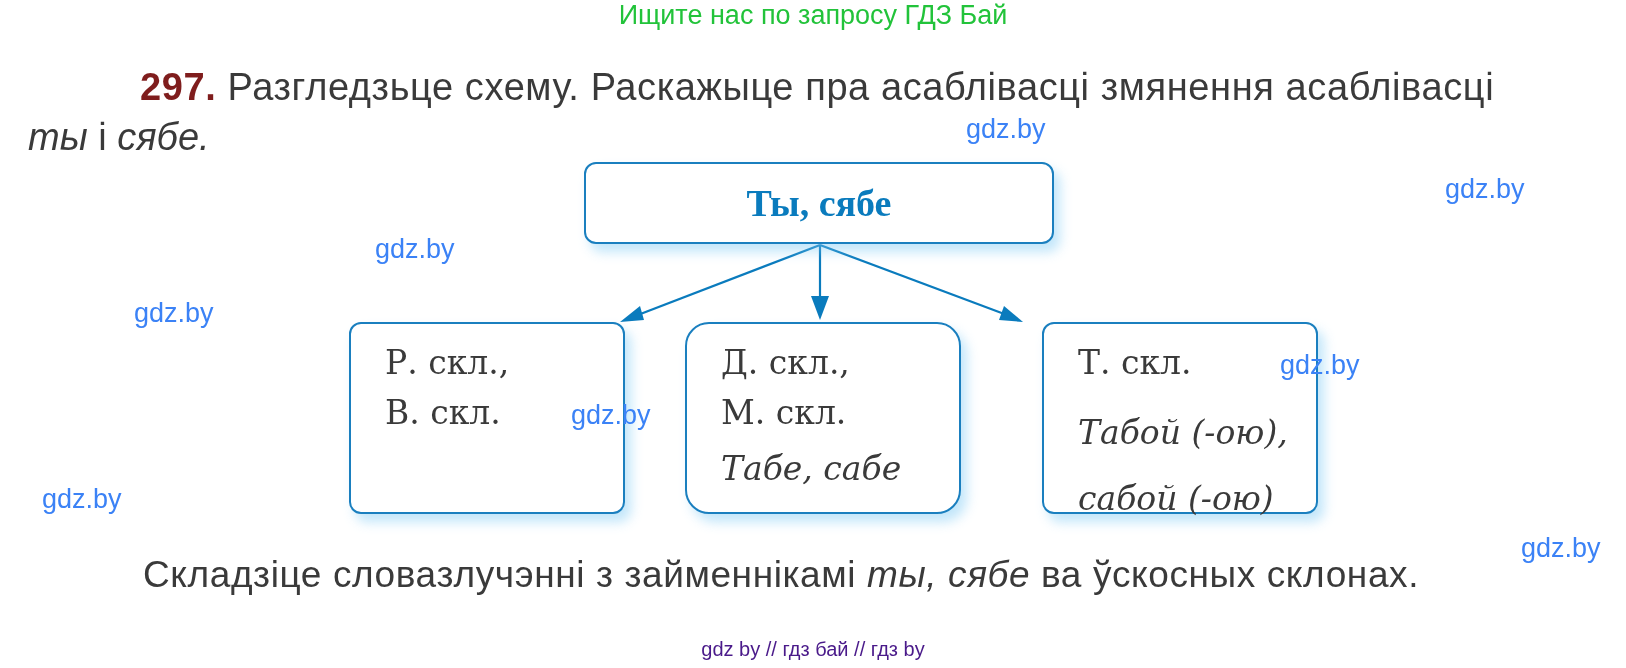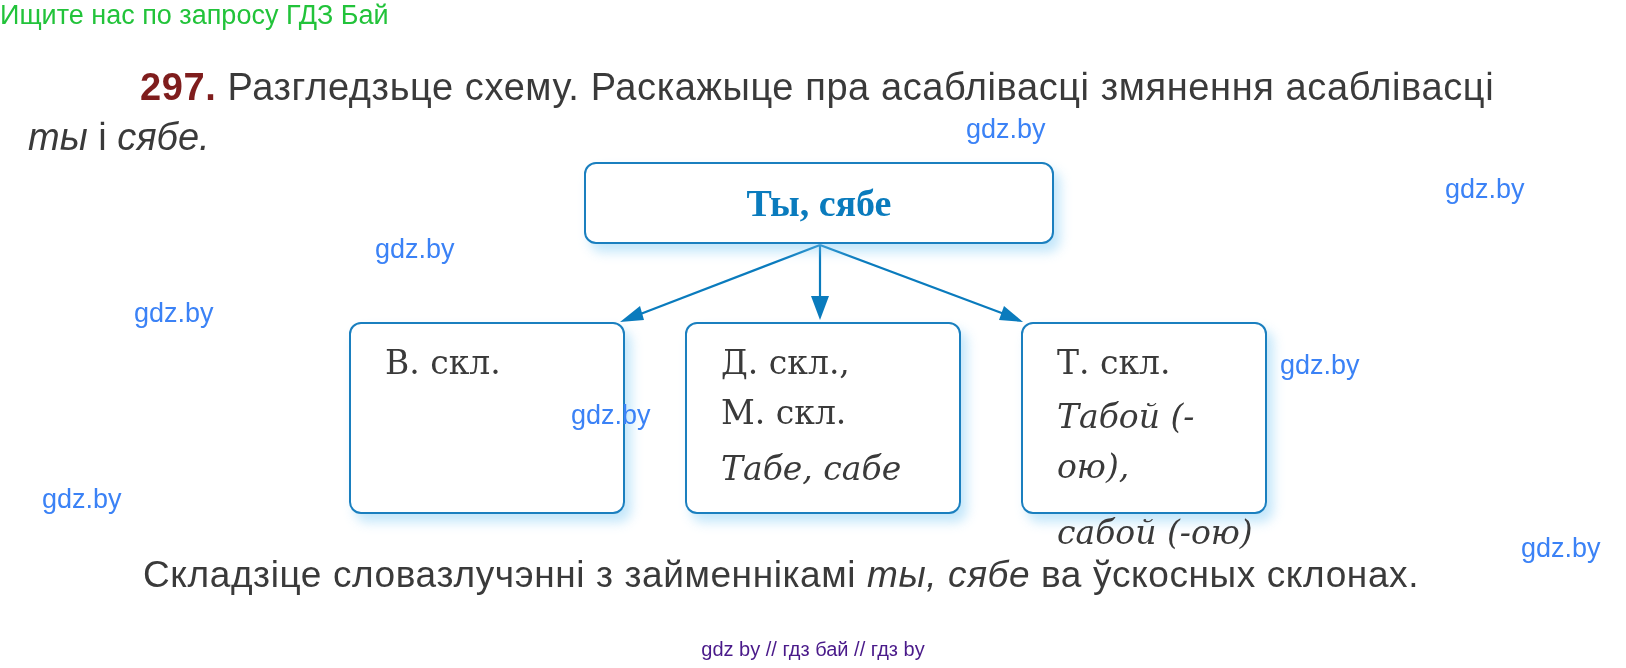--- a/index.html
+++ b/index.html
@@ -3,40 +3,40 @@
 <meta charset="utf-8">
 <style>
   html, body { margin: 0; padding: 0; }
   body {
     width: 1626px; height: 668px; position: relative; overflow: hidden;
     background: #ffffff;
     font-family: "Liberation Sans", sans-serif;
     color: #3a3a3a;
   }
   .abs { position: absolute; white-space: nowrap; }
-  .top-banner { left: 0; width: 1626px; top: 0; text-align: left; font-size: 27px; color: #22c33a; line-height: 30px; }
+  .top-banner { left: 0; width: 1626px; top: 0; text-align: center; font-size: 27px; color: #22c33a; line-height: 30px; }
   .task-line1 { left: 140px; top: 64px; font-size: 38px; line-height: 46px; letter-spacing: 0.6px; }
   .task-num { color: #7f1d1d; font-weight: bold; }
   .task-line2 { left: 28px; top: 114px; font-size: 38px; line-height: 46px; font-style: italic; }
   .task-line2 .conj { font-style: normal; }
   .wm { font-size: 27px; color: #3b82f6; line-height: 30px; }
   .box {
     position: absolute; border: 2px solid #1a7fbf; border-radius: 12px; background: #fff;
     box-shadow: 6px 8px 12px rgba(120, 200, 245, 0.45);
     box-sizing: border-box;
   }
   .box-top { left: 584px; top: 162px; width: 470px; height: 82px; display: flex; align-items: center; justify-content: center; }
   .box-top span { font-family: "Liberation Serif", serif; font-weight: bold; color: #0a7bbd; font-size: 38px; }
   .case-box { top: 322px; height: 192px; padding: 14px 0 0 34px; font-family: "DejaVu Serif", serif; color: #3a3a3a; }
   .case-label { font-size: 33px; line-height: 50px; }
   .case-forms { font-size: 33px; line-height: 50px; font-style: italic; margin-top: 6px; }
   .box-1 { left: 349px; width: 276px; }
-  .box-2 { left: 685px; width: 276px; }
-  .box-3 { left: 1021px; width: 246px; }
-  .box-3 .case-forms { margin-top: 4px; }
+  .box-2 { left: 685px; width: 276px; border-radius: 24px; }
+  .box-3 { left: 1042px; width: 276px; }
+  .box-3 .case-forms { margin-top: 20px; }
   .task2 { left: 143px; top: 552px; font-size: 37px; line-height: 46px; letter-spacing: 0.6px; text-align: right; }
   .task2 i { font-style: italic; }
   .footer { left: 0; width: 1626px; top: 634px; text-align: center; font-size: 20px; color: #4a1a8a; line-height: 30px; }
   svg.arrows { position: absolute; left: 0; top: 0; }
 </style>
 </head>
 <body>
 
 <div class="abs top-banner">Ищите нас по запросу ГДЗ Бай</div>
 
@@ -64,20 +64,21 @@
   <polygon points="620,322 640,306 644,320" fill="#0a7bbd"></polygon>
   <polygon points="820,320 811,296 829,296" fill="#0a7bbd"></polygon>
   <polygon points="1023,322 999,320 1004,306" fill="#0a7bbd"></polygon>
 </svg>
 
 <div class="box box-top">
   <span>Ты, сябе</span>
 </div>
 
 <div class="box case-box box-1">
+  <div class="case-label">Р. скл.,</div>
   <div class="case-label">В. скл.</div>
 </div>
 
 <div class="box case-box box-2">
   <div class="case-label">Д. скл.,</div>
   <div class="case-label">М. скл.</div>
   <div class="case-forms">Табе, сабе</div>
 </div>
 
 <div class="box case-box box-3">

